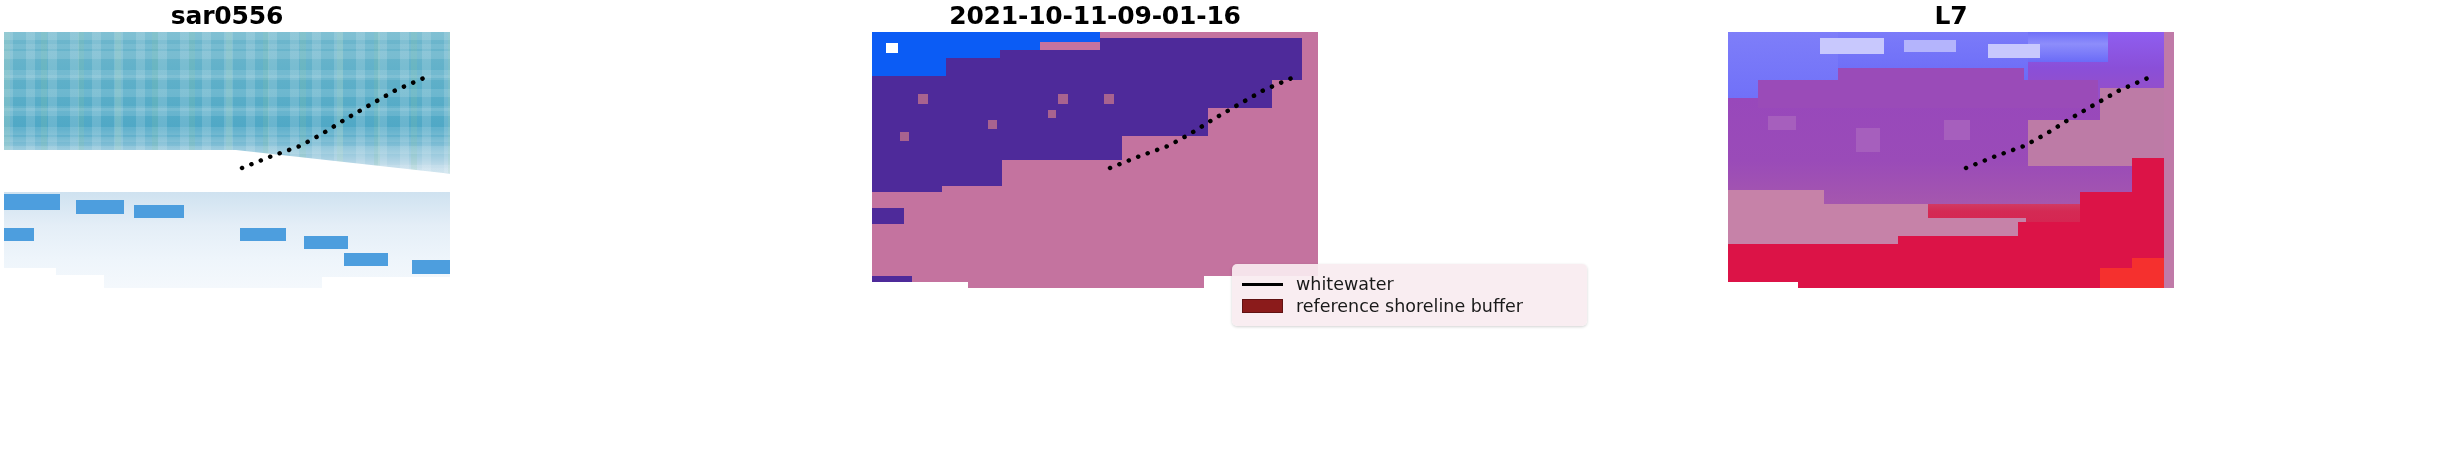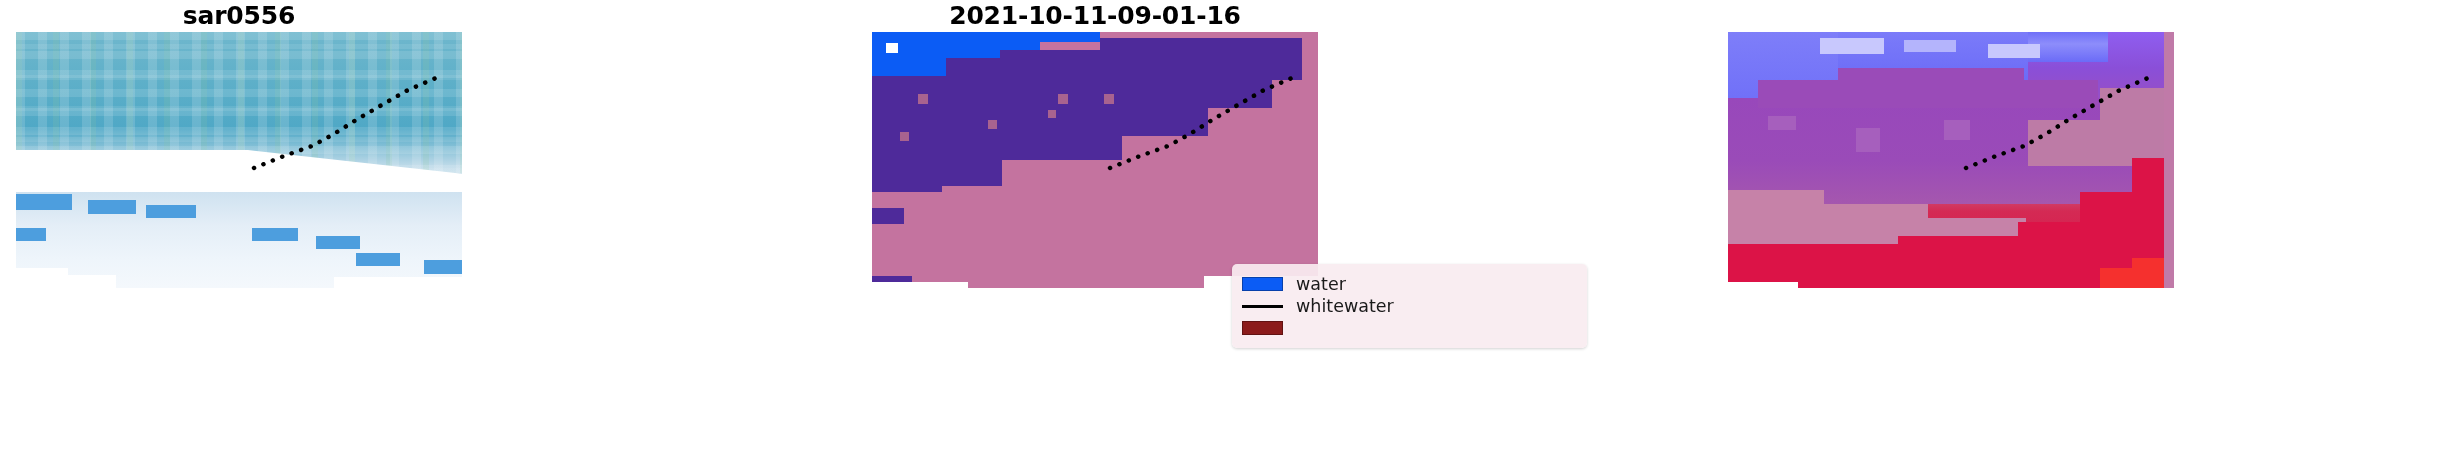--- a/index.html
+++ b/index.html
@@ -84,21 +84,21 @@
   .legend-label{
     font-size:17.5px;color:#1a1a1a;white-space:nowrap;
     font-family:"DejaVu Sans",sans-serif;line-height:22px;
   }
 </style>
 </head>
 <body>
 
 <div class="figure">
 
-  <div class="panel" style="left:16px;width:446px;">
+  <div class="panel" style="left:4px;width:446px;">
     <div class="panel-title">sar0556</div>
     <div class="axes" style="left:0;top:32px;width:446px;height:256px;">
       <div class="p1-base"></div>
       <div class="p1-noise"></div>
 
       <div class="p1-white-wedge" style="top:118px;height:70px;"></div>
 
       <div class="p1-lower" style="top:160px;height:96px;"></div>
 
       <div class="p1-bluebar" style="left:0;top:162px;width:56px;height:16px;"></div>
@@ -161,20 +161,21 @@
 
       <div class="shoreline" style="left:0;top:0;width:446px;height:256px;">
         <svg width="446" height="256" viewBox="0 0 446 256">
           <path d="M 238 136 L 268 124 L 296 114 L 318 102 L 340 88 L 364 74 L 392 58 L 420 46" fill="none" stroke="#000000" stroke-width="4.5" stroke-linecap="round" stroke-dasharray="0.1 10"></path>
         </svg>
       </div>
     </div>
   </div>
 
   <div class="panel" style="left:1728px;width:446px;">
+    <div class="panel-title">L7</div>
     <div class="axes" style="left:0;top:32px;width:446px;height:256px;">
       <div class="p3-bg"></div>
 
       <div class="p3-blue" style="left:0;top:0;width:380px;height:30px;
            background:linear-gradient(180deg,#6f6ff8 0%,#8d8dfb 40%,#6b6bf7 100%);"></div>
       <div class="p3-blue" style="left:0;top:0;width:300px;height:50px;
            background:linear-gradient(180deg,#7b7bf9 0%,#6b6bf7 100%);"></div>
       <div class="p3-blue" style="left:0;top:0;width:110px;height:74px;
            background:linear-gradient(180deg,#7e7ef9 0%,#6f6ff8 100%);"></div>
       <div class="p3-blue" style="left:92px;top:6px;width:64px;height:16px;background:#c8c8fd;"></div>
@@ -216,28 +217,25 @@
           <path d="M 238 136 L 268 124 L 296 114 L 318 102 L 340 88 L 364 74 L 392 58 L 420 46" fill="none" stroke="#000000" stroke-width="4.5" stroke-linecap="round" stroke-dasharray="0.1 10"></path>
         </svg>
       </div>
     </div>
   </div>
 
   <div class="legend" style="left:1232px;top:264px;width:355px;">
 
 
 
-    <div class="legend-row">
-      <span class="legend-swatch" style="background:#0b5cf5;"></span>
-      <span class="legend-label">water</span>
-    </div>
 
     <div class="legend-row">
       <span class="legend-swatch line"></span>
       <span class="legend-label">whitewater</span>
     </div>
 
     <div class="legend-row">
       <span class="legend-swatch" style="background:#8b1b1b;"></span>
+      <span class="legend-label">reference shoreline buffer</span>
     </div>
   </div>
 
 </div>
 
 </body></html>

